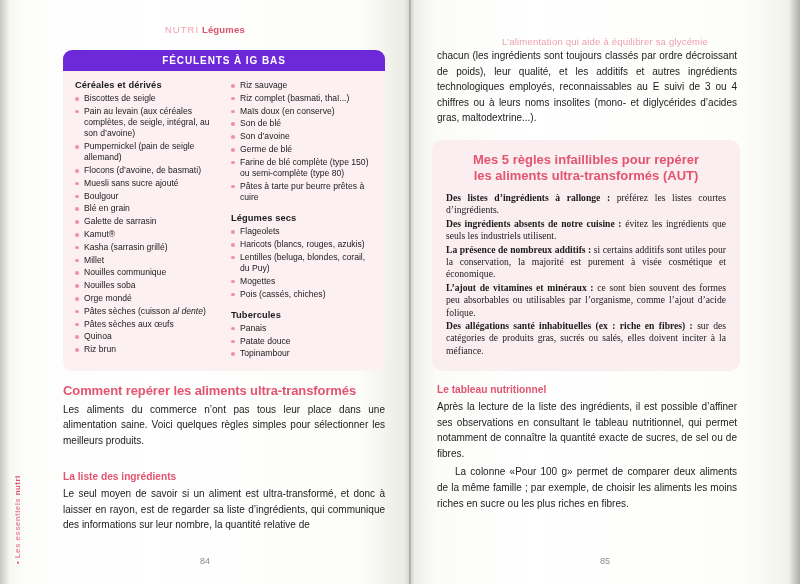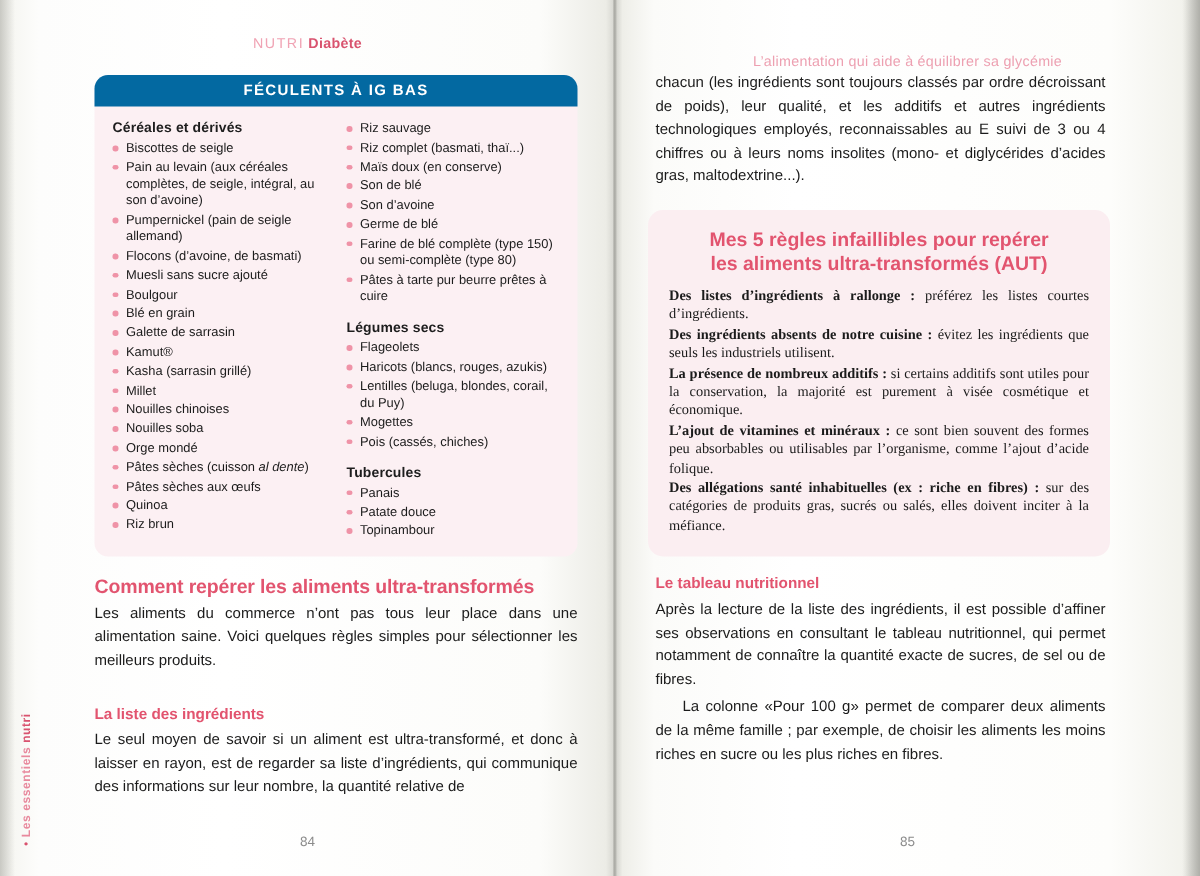--- a/index.html
+++ b/index.html
@@ -85,21 +85,21 @@
   
   .panel-left {
     position: absolute;
     left: 63px; top: 50px;
     width: 322px;
     background: #fcf0f3;
     border-radius: 9px;
     padding-bottom: 10px;
   }
   .panel-left-head {
-    background: #0369a1;
+    background: #6d28d9;
     border-radius: 9px 9px 0 0;
     height: 21px;
     line-height: 21px;
     text-align: center;
     color: #ffffff;
     font-size: 10px;
     font-weight: 700;
     letter-spacing: .9px;
   }
   .panel-cols {
@@ -199,21 +199,21 @@
 <div class="page">
 
   <div class="sheet-left"></div>
   <div class="sheet-right"></div>
   <div class="gutter-line"></div>
   <div class="edge-shadow-l"></div>
   <div class="edge-shadow-r"></div>
 
   <div class="runhead runhead-left">
     <span class="rh-nutri">NUTRI</span>
-    <span class="rh-diab">Diabète</span>
+    <span class="rh-diab">Légumes</span>
   </div>
 
   <div class="thumbtab">
     <div class="tt-text">
       <span class="tt-dot">•</span>
       <span class="tt-les">Les essentiels</span>
       <span class="tt-nutri">nutri</span>
     </div>
   </div>
 
@@ -227,21 +227,21 @@
             <li>Pain au levain (aux céréales complètes, de seigle, intégral, au son d’avoine)</li>
             <li>Pumpernickel (pain de seigle allemand)</li>
             <li>Flocons (d’avoine, de basmati)</li>
             <li>Muesli sans sucre ajouté</li>
             <li>Boulgour</li>
             <li>Blé en grain</li>
             <li>Galette de sarrasin</li>
             <li>Kamut®</li>
             <li>Kasha (sarrasin grillé)</li>
             <li>Millet</li>
-            <li>Nouilles chinoises</li>
+            <li>Nouilles communique</li>
             <li>Nouilles soba</li>
             <li>Orge mondé</li>
             <li>Pâtes sèches (cuisson <i>al dente</i>)</li>
             <li>Pâtes sèches aux œufs</li>
             <li>Quinoa</li>
             <li>Riz brun</li>
           </ul>
       </div>
       <div class="panel-col">
         <ul class="bullets" id="c2g0">

